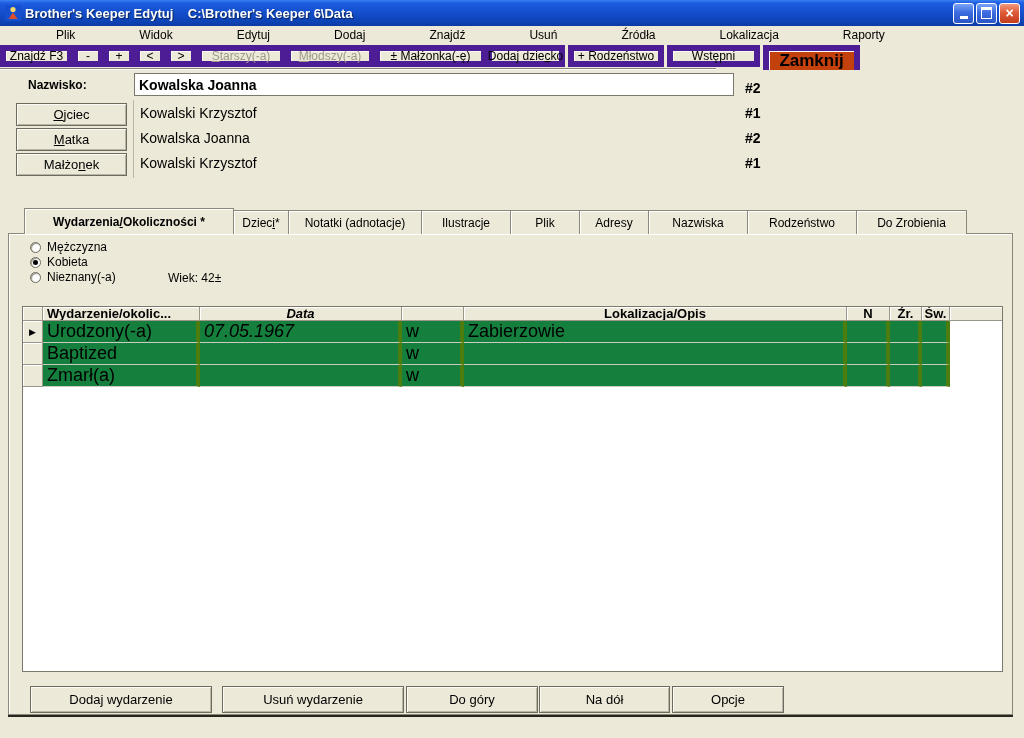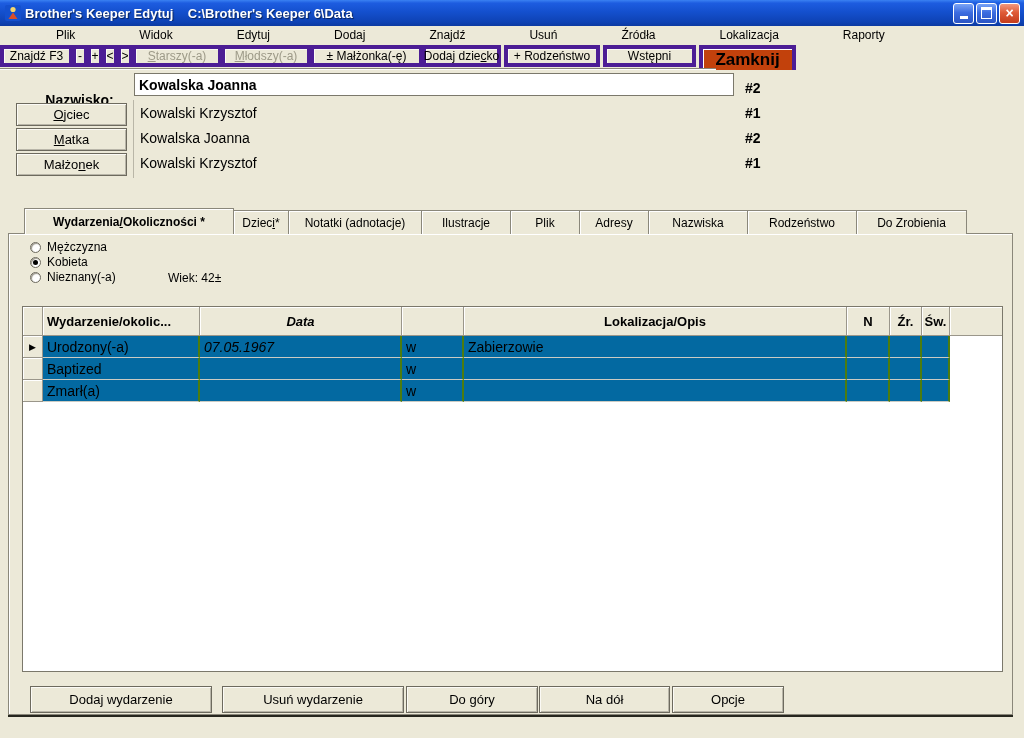--- a/index.html
+++ b/index.html
@@ -19,32 +19,32 @@
   .wbtn.red{background:linear-gradient(180deg,#F1987E 0%,#DF5C38 45%,#C43C1C 100%);}
   .glyph-min{width:8px;height:3px;background:#fff;margin-top:9px;}
   .glyph-restore{width:9px;height:8px;border:1px solid #fff;border-top-width:3px;background:transparent;}
   .glyph-close{color:#fff;font-weight:bold;font-size:14px;line-height:14px;}
   
   .menubar{position:absolute;left:0;top:26px;width:1024px;height:18px;background:#ECE9D8;
     display:flex;align-items:center;font-size:12px;}
   .menu-item{padding:16px 8px;cursor:default;margin-left:48px;}
   
   .toolbar{position:absolute;left:0;top:45px;height:24px;display:flex;align-items:stretch;}
-  .tbtn{background:#ECE9D8;border:4px solid #4c1d95;box-shadow:inset 1px 1px 0 #FBFAF5;
+  .tbtn{background:#ECE9D8;border:6px solid #4c1d95;box-shadow:inset 1px 1px 0 #FBFAF5;
     box-sizing:border-box;display:flex;align-items:center;justify-content:center;
-    font-size:12px;height:22px;margin-right:-1px;white-space:nowrap;padding:0 4px;}
+    font-size:12px;height:22px;margin-right:-1px;white-space:nowrap;padding:0 10px;}
   .tbtn.disabled{color:#9d9a88;}
   .tbtn.gap{margin-left:4px;}
   .tbtn.tab-like{font-weight:bold;font-size:17px;height:25px;border-bottom:none;
     box-shadow:inset 1px 1px 0 #fff; background:#c2410c;}
   .toolbar-rule{position:absolute;left:0;top:68px;width:716px;height:1px;background:#8a877a;}
   .toolbar-rule2{position:absolute;left:0;top:69px;width:716px;height:1px;background:#fff;}
   
-  .lbl-name{position:absolute;left:28px;top:92px;width:103px;text-align:center;
-    font-weight:bold;font-size:14px;}
+  .lbl-name{position:absolute;left:28px;top:78px;width:103px;text-align:left;
+    font-weight:bold;font-size:12px;}
   .name-input{position:absolute;left:134px;top:73px;width:600px;height:23px;box-sizing:border-box;
     background:#fff;border:1px solid #7b786b;font-family:"Liberation Sans",sans-serif;
     font-weight:bold;font-size:14px;padding:2px 4px;}
   .pid{position:absolute;font-weight:bold;font-size:14px;left:745px;}
   .vsep{position:absolute;left:133px;top:100px;width:1px;height:78px;background:#b9b6a7;}
   .rel-btn{position:absolute;left:16px;width:111px;height:23px;box-sizing:border-box;}
   .btn3d{background:#ECE9D8;border:1px solid #6d6a5e;
     box-shadow:inset 1px 1px 0 #FBFAF5, inset -1px -1px 0 #b8b5a8;
     display:flex;align-items:center;justify-content:center;font-size:13px;cursor:default;}
   .rel-name{position:absolute;left:140px;font-size:14px;}
@@ -61,33 +61,33 @@
   
   .radio-row{position:absolute;display:flex;align-items:center;font-size:12px;}
   .radio{width:11px;height:11px;border-radius:50%;background:#fff;border:1px solid #6d6a5e;
     box-shadow:inset 1px 1px 1px #9a968a;margin-right:6px;position:relative;box-sizing:border-box;}
   .radio.checked::after{content:"";position:absolute;left:2px;top:2px;width:5px;height:5px;
     border-radius:50%;background:#000;}
   .age-label{position:absolute;left:168px;top:271px;font-size:12px;}
   
   .grid{position:absolute;left:22px;top:306px;width:981px;height:366px;box-sizing:border-box;
     background:#fff;border:1px solid #7b786b;}
-  .ghead{display:flex;height:29px;}
+  .ghead{display:flex;height:14px;}
   .hc{box-sizing:border-box;background:#ECE9D8;border-right:1px solid #9a968a;
     border-bottom:1px solid #9a968a;box-shadow:inset 1px 1px 0 #fff;
     font-size:13px;font-weight:bold;display:flex;align-items:center;justify-content:center;
     overflow:hidden;white-space:nowrap;}
   .hc.left{justify-content:flex-start;padding-left:4px;}
   .gr{display:flex;height:22px;}
   .sel{box-sizing:border-box;width:20px;background:#ECE9D8;border-right:1px solid #9a968a;
     border-bottom:1px solid #9a968a;box-shadow:inset 1px 1px 0 #fff;
     display:flex;align-items:center;justify-content:center;font-size:9px;}
-  .gc{box-sizing:border-box;border-right:2px solid #4d7c0f;border-bottom:1px solid #cbcbc3;
-    font-size:14px;display:flex;align-items:center;padding-left:4px;overflow:hidden;
-    white-space:nowrap;background:#0369a1;}
+  .gc{box-sizing:border-box;border-right:4px solid #4d7c0f;border-bottom:1px solid #cbcbc3;
+    font-size:18px;display:flex;align-items:center;padding-left:4px;overflow:hidden;
+    white-space:nowrap;background:#15803d;}
   .c1{width:157px;} .c2{width:202px;font-style:italic;} .c3{width:62px;} .c4{width:383px;}
   .c5{width:43px;} .c6{width:32px;} .c7{width:28px;} .c8{flex:1;}
   .hc.c8{border-right:none;}
   
   .bbtn{position:absolute;top:686px;height:25px;font-size:13px;}
 </style>
 </head>
 <body>
 
 <div id="screen">

